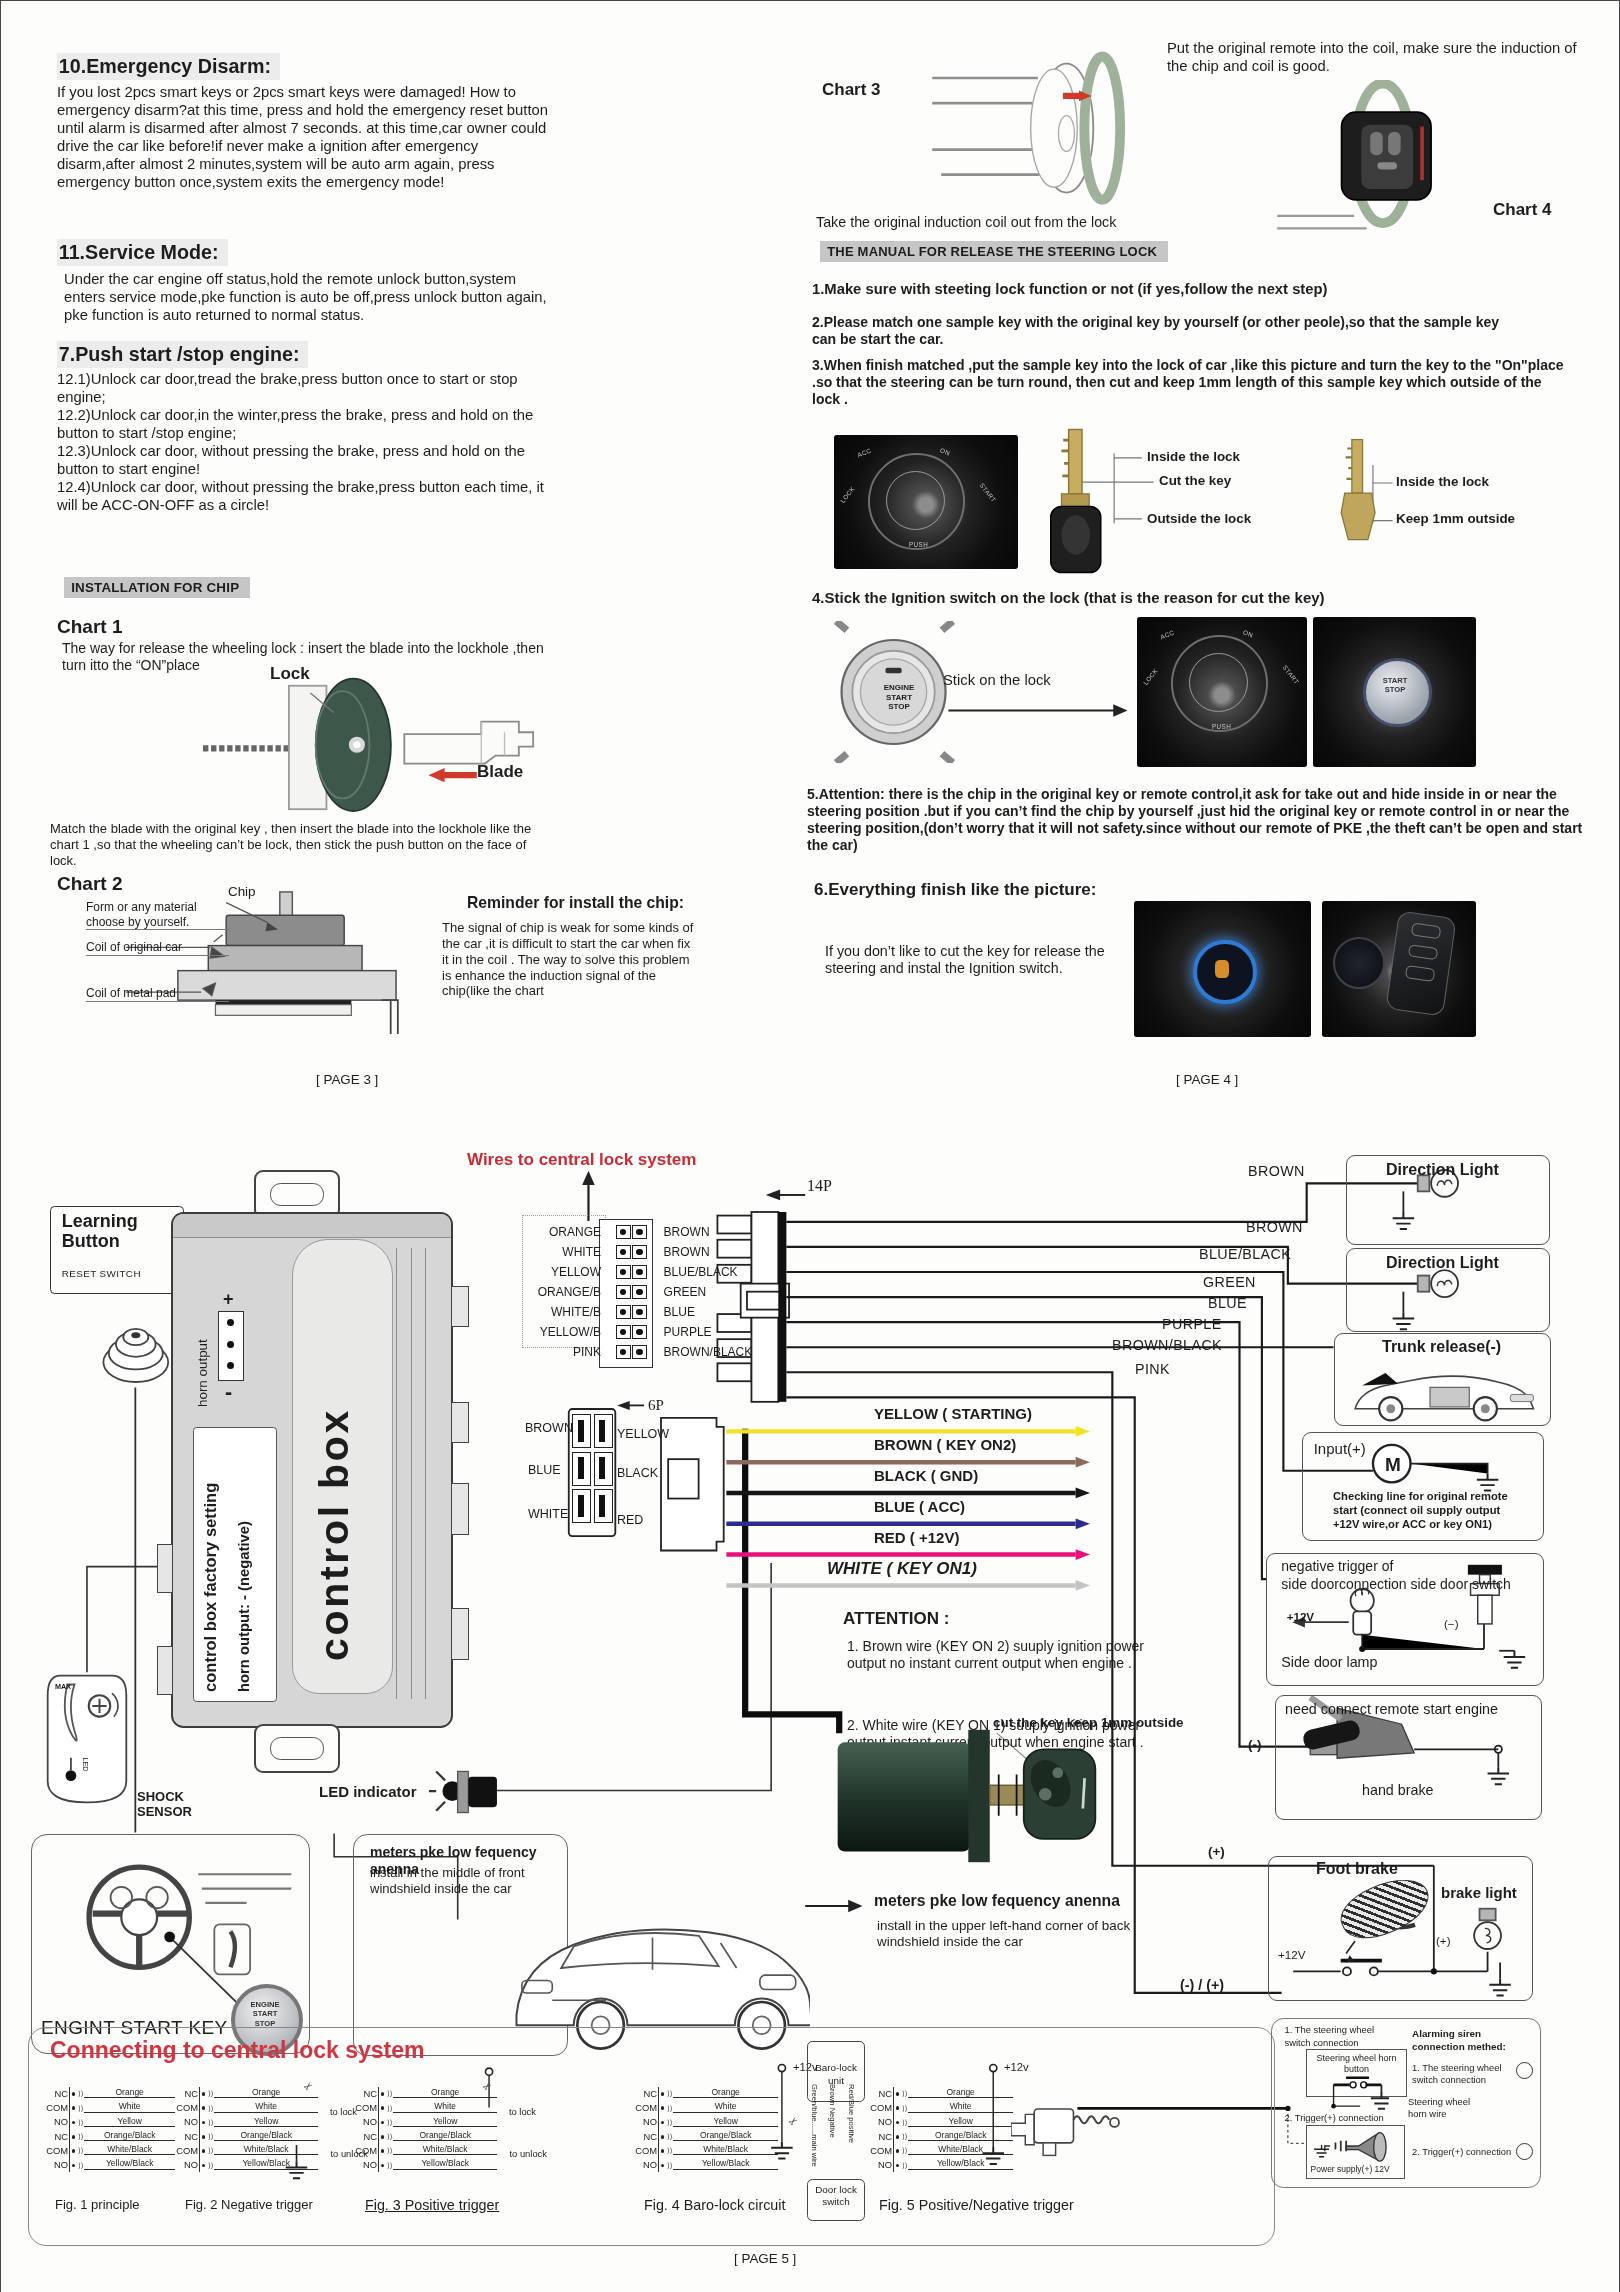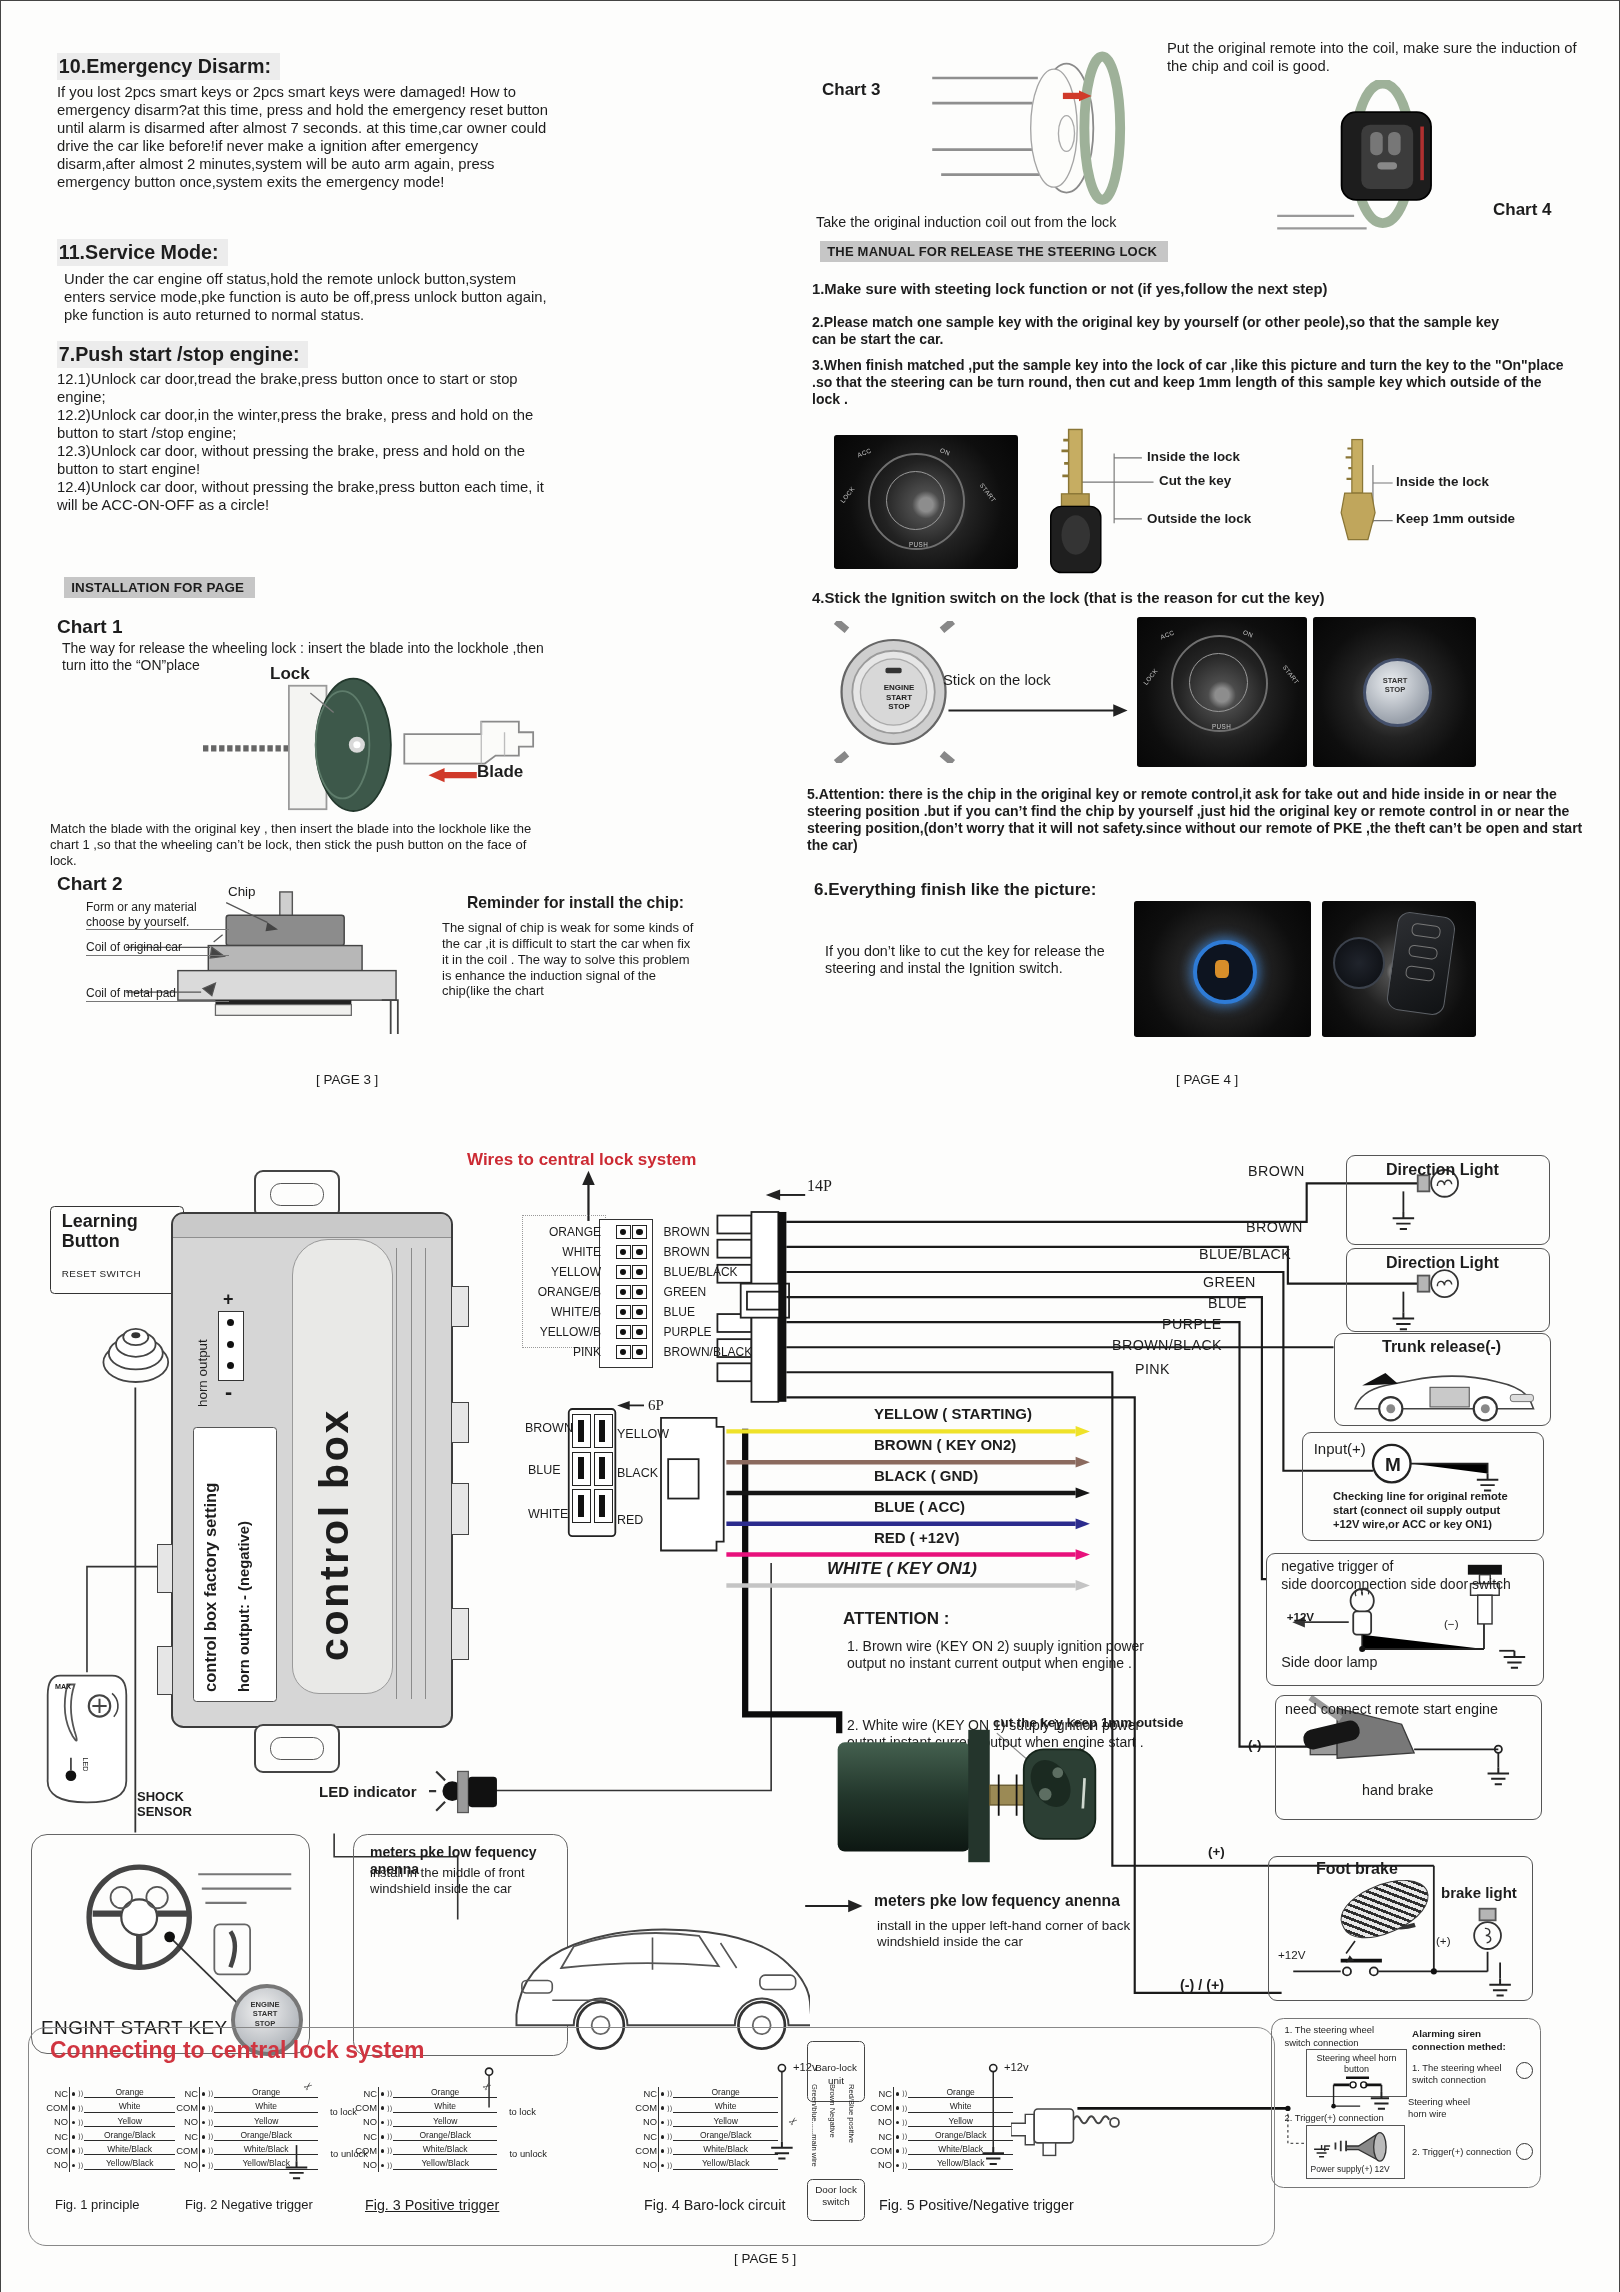--- a/index.html
+++ b/index.html
@@ -217,21 +217,21 @@
   <div class="t" style="left:56px;top:82px;width:491px;font-size:14.8px">If you lost 2pcs smart keys or 2pcs smart keys were  damaged! How to emergency disarm?at this time,  press and hold the emergency reset  button until alarm is disarmed after almost 7 seconds. at this time,car owner could drive the car like before!if never make a ignition after emergency disarm,after almost 2 minutes,system will be auto arm again, press emergency  button once,system exits the emergency mode!</div>
   <div class="t b hl" style="left:56px;top:238px;font-size:19.7px">11.Service Mode:</div>
   <div class="t" style="left:63px;top:269px;width:484px;font-size:14.8px">Under the car engine off status,hold the remote unlock  button,system enters service mode,pke function is auto be off,press unlock button again, pke function is auto returned to normal status.</div>
   <div class="t b hl" style="left:56px;top:340px;font-size:19.7px">7.Push start /stop engine:</div>
   <div class="t" style="left:56px;top:369px;width:491px;font-size:14.8px" id="s12list">
       <div>12.1)Unlock car door,tread the brake,press button once  to start or stop engine;</div>
       <div>12.2)Unlock car door,in the winter,press the brake,  press and hold on the button to start /stop engine;</div>
       <div>12.3)Unlock car door, without pressing the brake,  press and hold on the  button to start engine!</div>
       <div>12.4)Unlock car door, without pressing the brake,press  button each time, it will be ACC-ON-OFF as a circle!</div>
     </div>
-  <div class="badge" style="left:63px;top:576px;font-size:13.4px">INSTALLATION FOR PAGE</div>
+  <div class="badge" style="left:63px;top:576px;font-size:13.4px">INSTALLATION FOR CHIP</div>
   <div class="t b" style="left:56px;top:614px;font-size:19px">Chart  1</div>
   <div class="t" style="left:61px;top:639px;width:488px;font-size:14px">The way for release the wheeling lock : insert the blade into the lockhole ,then turn itto the “ON”place</div>
 
   <svg style="position:absolute;left:202px;top:665px" width="340" height="154" viewBox="0 0 380 172">
     <path d="M0,92 H110" stroke="#666" stroke-width="7" stroke-dasharray="6,3"></path>
     <rect x="96" y="22" width="42" height="138" fill="#f4f4f2" stroke="#9a9a9a" stroke-width="2"></rect>
     <ellipse cx="168" cy="88" rx="42" ry="74" fill="#3d584a" stroke="#23382d" stroke-width="2"></ellipse>
     <ellipse cx="156" cy="88" rx="30" ry="60" fill="none" stroke="#5e7c6b" stroke-width="2"></ellipse>
     <circle cx="172" cy="88" r="9" fill="#d9d9d9"></circle>
       <circle cx="172" cy="88" r="4" fill="#fff"></circle>

